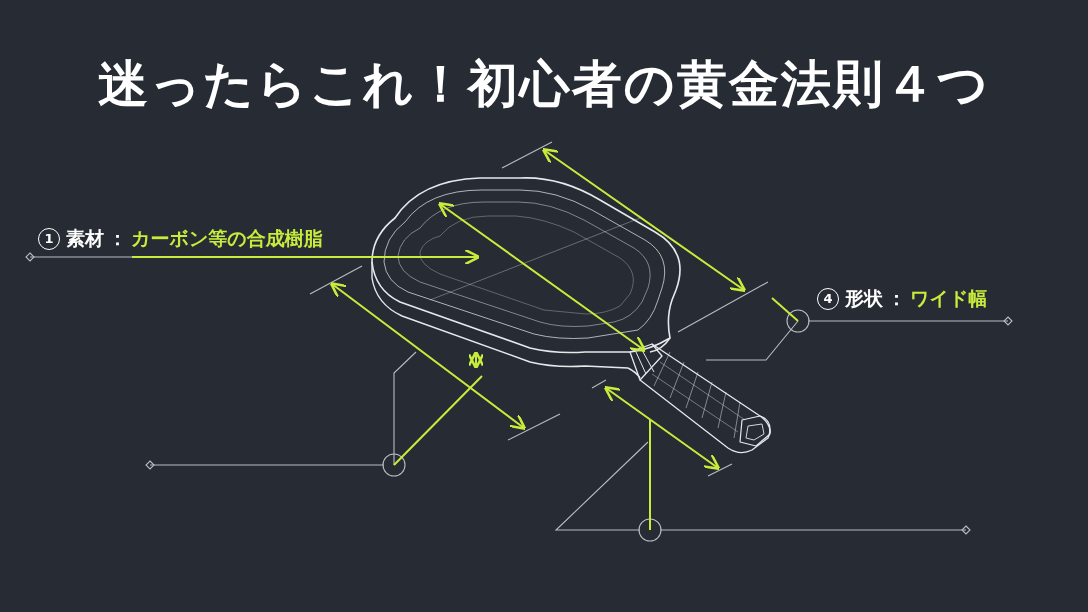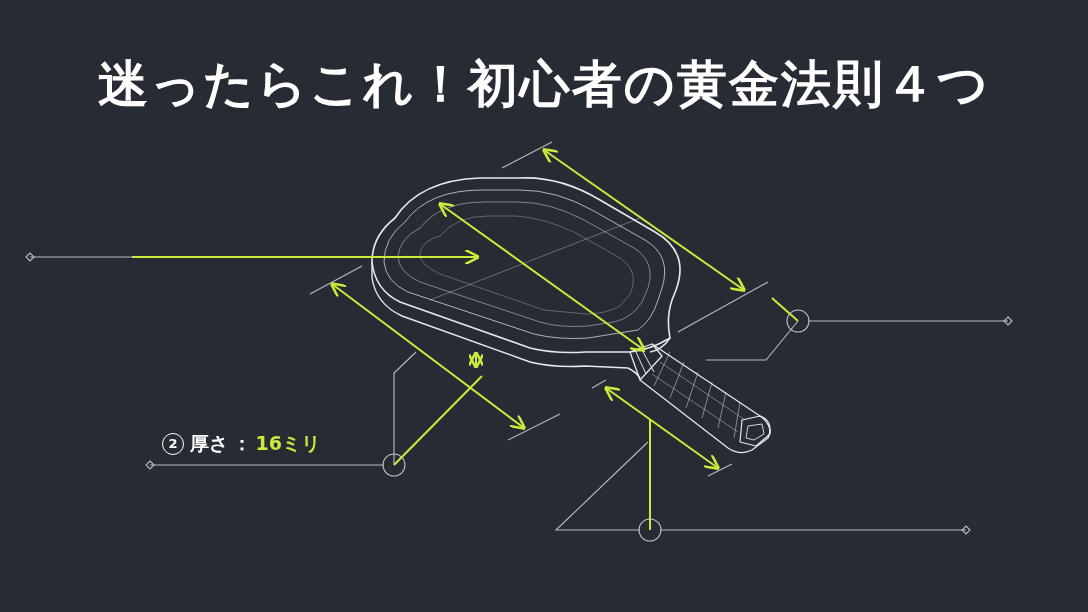--- a/index.html
+++ b/index.html
@@ -103,19 +103,22 @@
       <line x1="440" y1="204" x2="644" y2="350" marker-start="url(#ah)" marker-end="url(#ah)"></line>
       <line x1="332" y1="284" x2="524" y2="428" marker-start="url(#ah)" marker-end="url(#ah)"></line>
       <line x1="606" y1="388" x2="718" y2="468" marker-start="url(#ah)" marker-end="url(#ah)"></line>
       <line x1="476" y1="353" x2="476" y2="367" marker-start="url(#ah)" marker-end="url(#ah)"></line>
       <line x1="394" y1="465" x2="482" y2="376"></line>
       <line x1="772" y1="298" x2="798" y2="321"></line>
       <line x1="650" y1="530" x2="650" y2="420"></line>
     </g>
   </svg>
 
+  <div class="label" style="left:38px; top:225px;">
+    <span class="num">1</span><span class="key">素材</span><span class="sep">：</span><span class="val">カーボン等の合成樹脂</span>
+  </div>
 
+  <div class="label" style="left:817px; top:285px;">
+    <span class="num">4</span><span class="key">形状</span><span class="sep">：</span><span class="val">ワイド幅</span>
+  </div>
 
-  <div class="label" style="left:162px; top:430px;">
-    <span class="num">2</span><span class="key">厚さ</span><span class="sep">：</span><span class="val">16ミリ</span>
-  </div>
 
 </div>
 
 </body></html>

